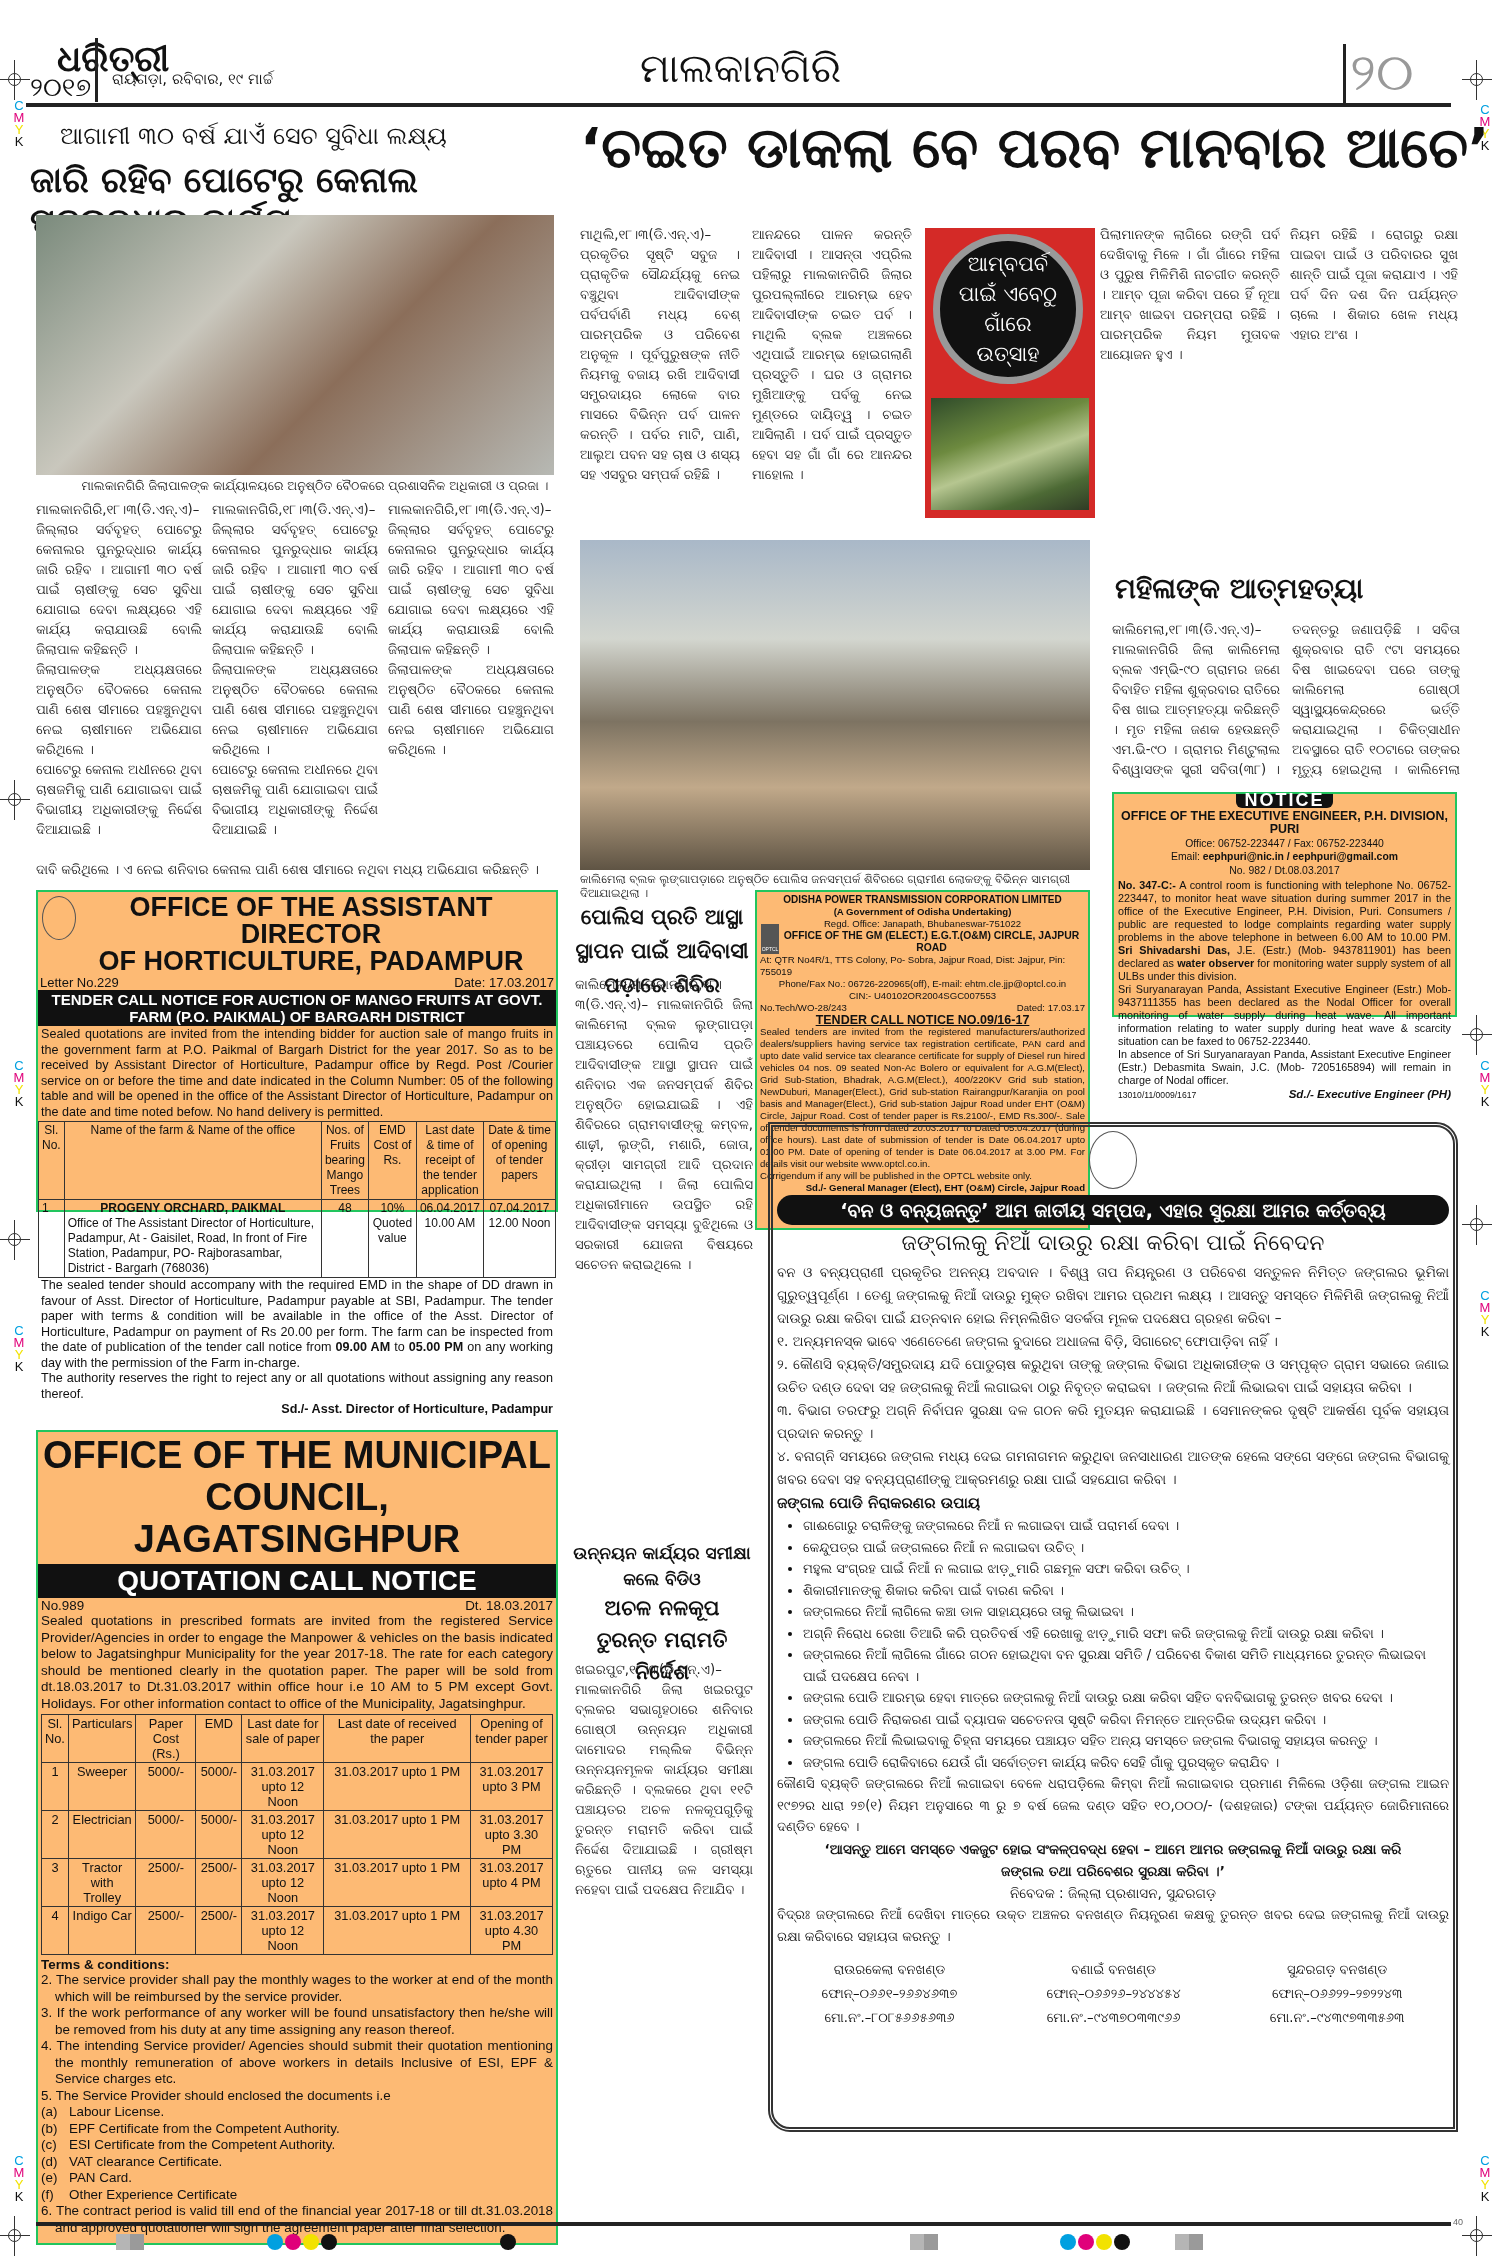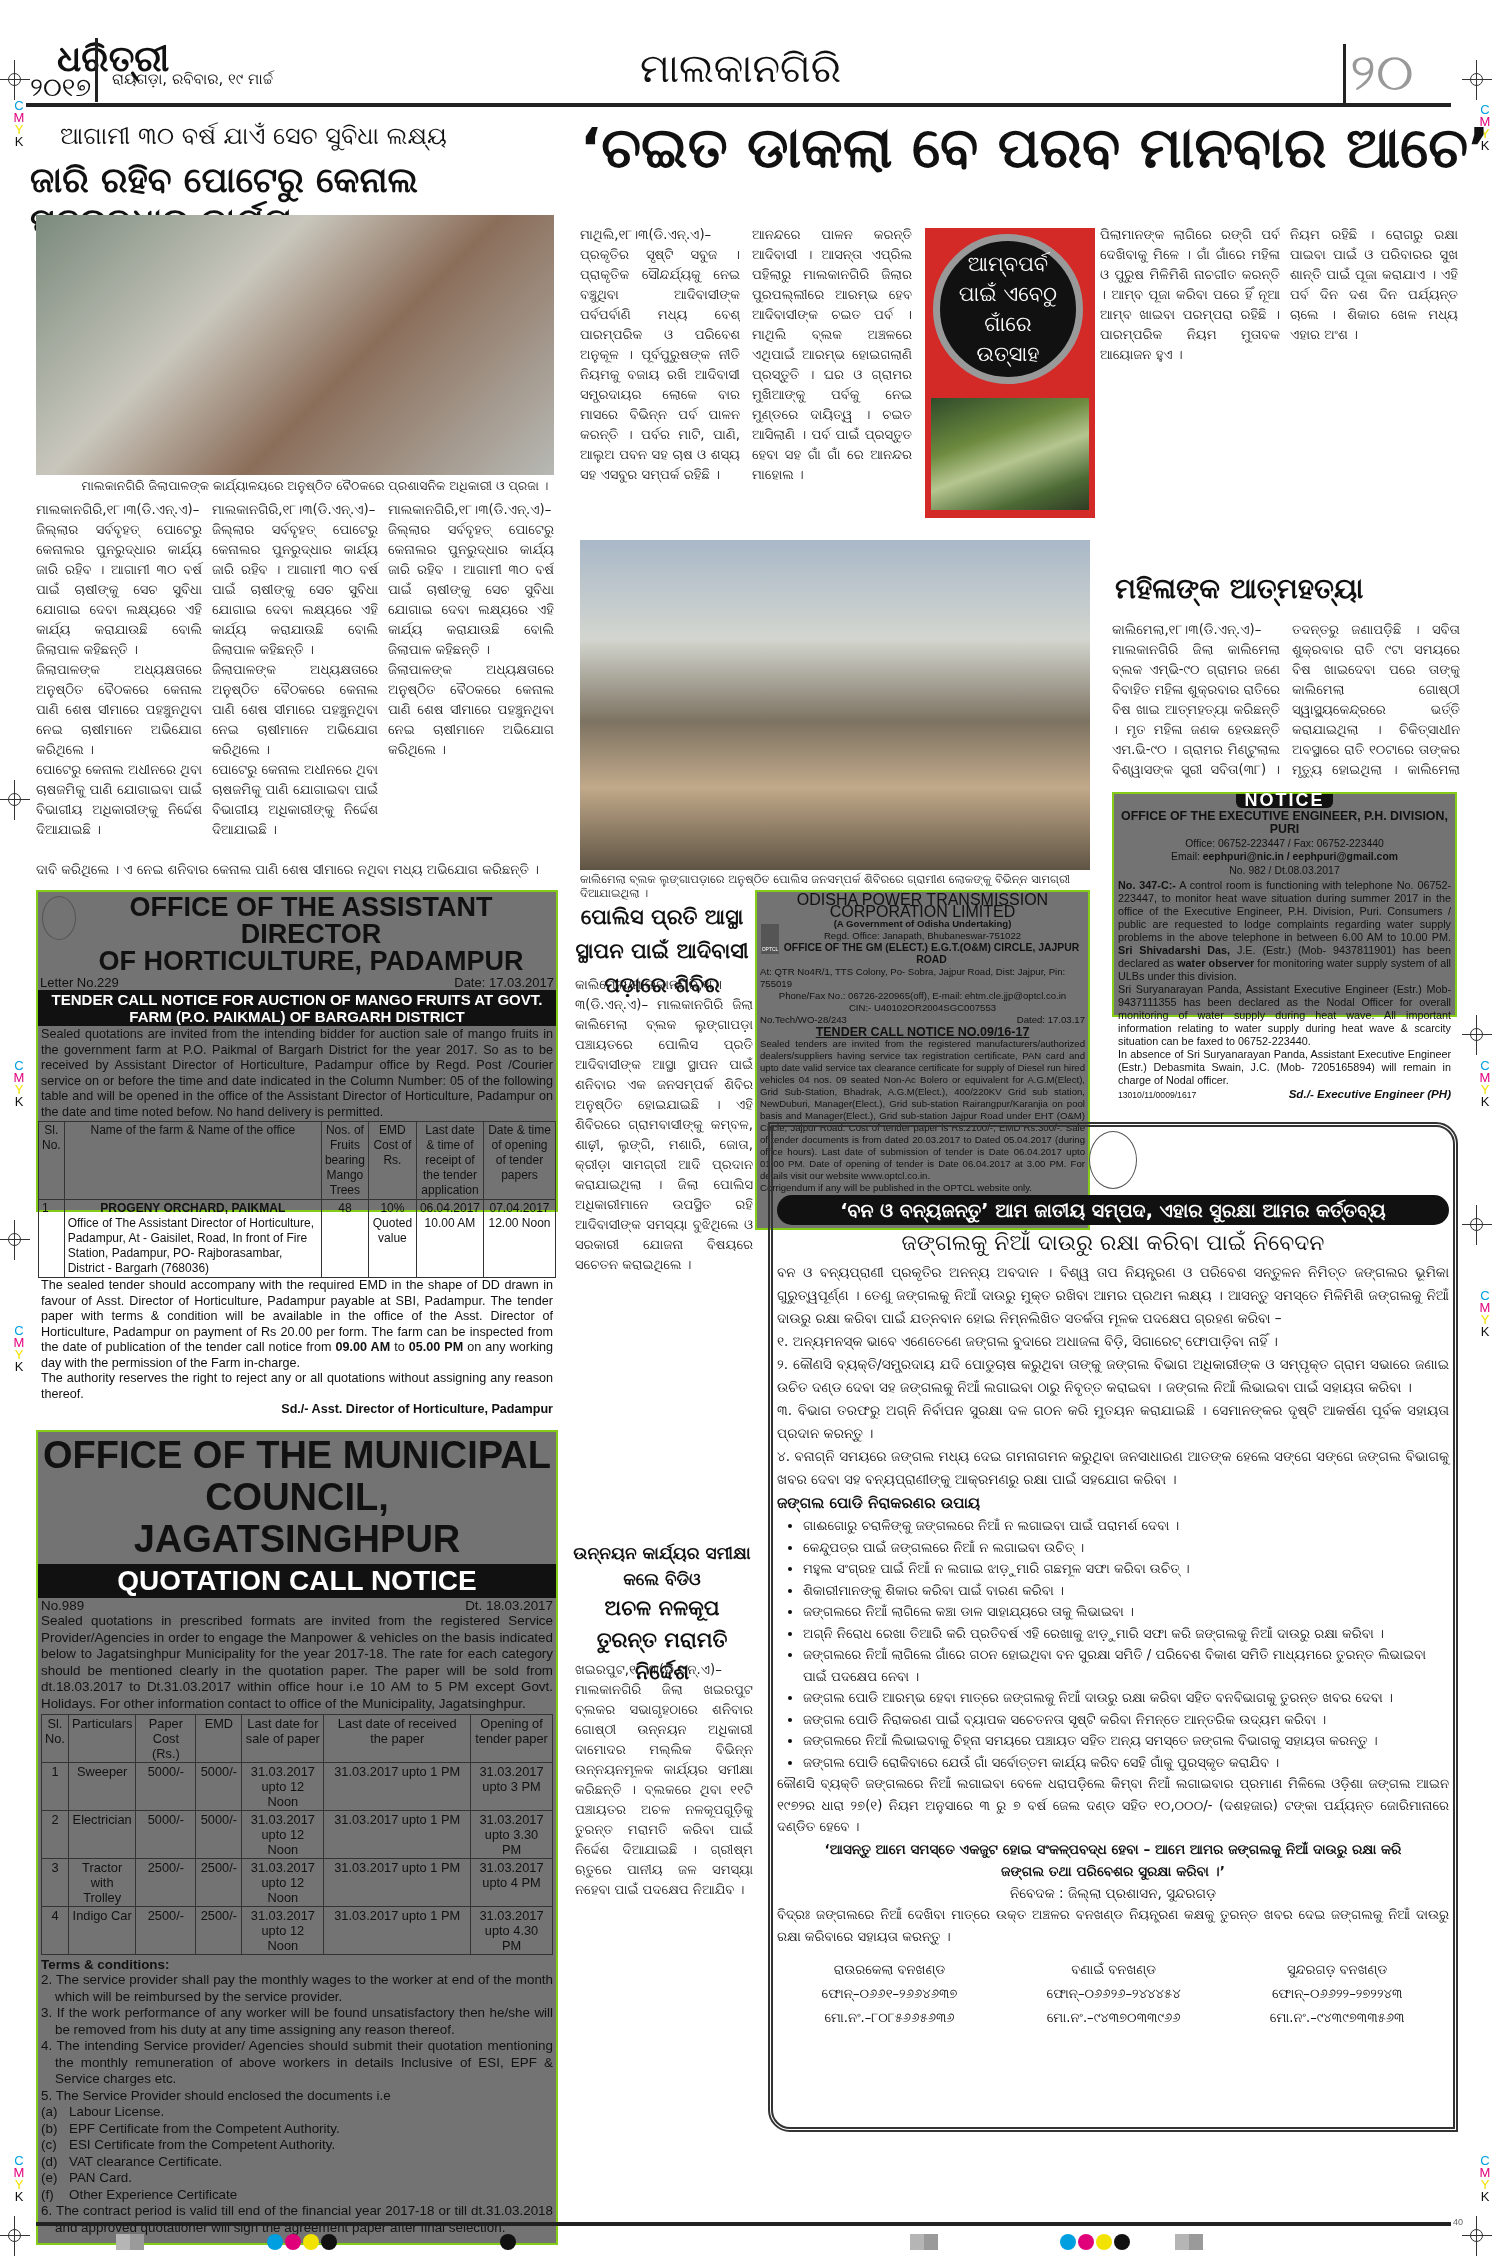--- a/index.html
+++ b/index.html
@@ -28,21 +28,21 @@
   .mast-rule { left: 26px; top: 103px; width: 1425px; height: 4px; background: #222; }
 
   .kicker { font-size: 24px; }
   .hl { font-weight: bold; }
   .body-col { font-size: 13.2px; line-height: 20px; text-align: justify; color: #222; }
   .photo { background: linear-gradient(135deg,#7a8a7c 0%,#c9c7bd 35%,#8b6e5a 60%,#b7b9b4 100%); }
   .photo2 { background: linear-gradient(160deg,#2f4b2a 0%,#6d8a3f 35%,#b6c690 55%,#4d6a35 80%,#2f3b25 100%); }
   .photo3 { background: linear-gradient(180deg,#a9b8c8 0%,#d3d6cf 30%,#7d7362 55%,#c1a98a 75%,#5f5444 100%); }
   .caption { font-size: 12.5px; color: #222; }
 
-  .box { border: 2px solid #84cc16; background: #737373; }
+  .box { border: 2px solid #22c55e; background: #fdba74; }
   .dbl { border: 5px double #333; }
   .blackbar { background: #111; color: #fff; text-align: center; font-weight: bold; }
 
   table.tb { border-collapse: collapse; width: 100%; font-family: "Liberation Sans", sans-serif; font-size: 12.8px; }
   table.tb td, table.tb th { border: 1px solid #333; padding: 1px 3px; vertical-align: top; text-align: center; font-weight: normal; line-height: 15px; }
   .en-p { font-family: "Liberation Sans", sans-serif; font-size: 13.4px; line-height: 16.5px; text-align: justify; }
 
   .dots span { display: inline-block; width: 16px; height: 16px; border-radius: 50%; margin-right: 2px; }
   .gray-sq { width: 28px; height: 16px; background: linear-gradient(90deg,#b5b5b5 50%,#9a9a9a 50%); }
 </style>
@@ -311,21 +311,21 @@
         <span style="width:28px;">(f)</span>
         <span>Other Experience Certificate</span>
       </div>
     <div style="padding-left:14px;text-indent:-14px;">6. The contract period is valid till end of the financial year 2017-18 or till dt.31.03.2018 and approved quotationer will sign the agreement paper after final selection.</div>
 
   </div>
 
 </div>
 
 <div class="abs box en" style="left:755px;top:890px;width:335px;height:340px;font-size:9.6px;line-height:12px;padding:2px 3px;">
-  <div style="text-align:center;font-weight:normal;font-size:16px;">ODISHA POWER TRANSMISSION CORPORATION LIMITED</div>
+  <div style="text-align:center;font-weight:bold;font-size:10px;">ODISHA POWER TRANSMISSION CORPORATION LIMITED</div>
   <div style="text-align:center;font-weight:bold;">(A Government of Odisha Undertaking)</div>
   <div style="position:absolute;left:4px;top:32px;width:18px;height:30px;background:#555;color:#fff;font-size:5px;text-align:center;line-height:50px;"><span>OPTCL</span></div>
   <div style="text-align:center;">Regd. Office: Janapath, Bhubaneswar-751022</div>
   <div style="text-align:center;font-weight:bold;font-size:10.4px;padding-left:18px;">OFFICE OF THE GM (ELECT.) E.G.T.(O&amp;M) CIRCLE, JAJPUR ROAD</div>
   <div style="text-align:left;">At: QTR No4R/1, TTS Colony, Po- Sobra, Jajpur Road, Dist: Jajpur, Pin: 755019</div>
   <div style="text-align:center;">Phone/Fax No.: 06726-220965(off), E-mail: ehtm.cle.jjp@optcl.co.in</div>
   <div style="text-align:center;">CIN:- U40102OR2004SGC007553</div>
   <div style="display:flex;justify-content:space-between;">
     <span>No.Tech/WO-28/243</span>
     <span>Dated: 17.03.17</span>

